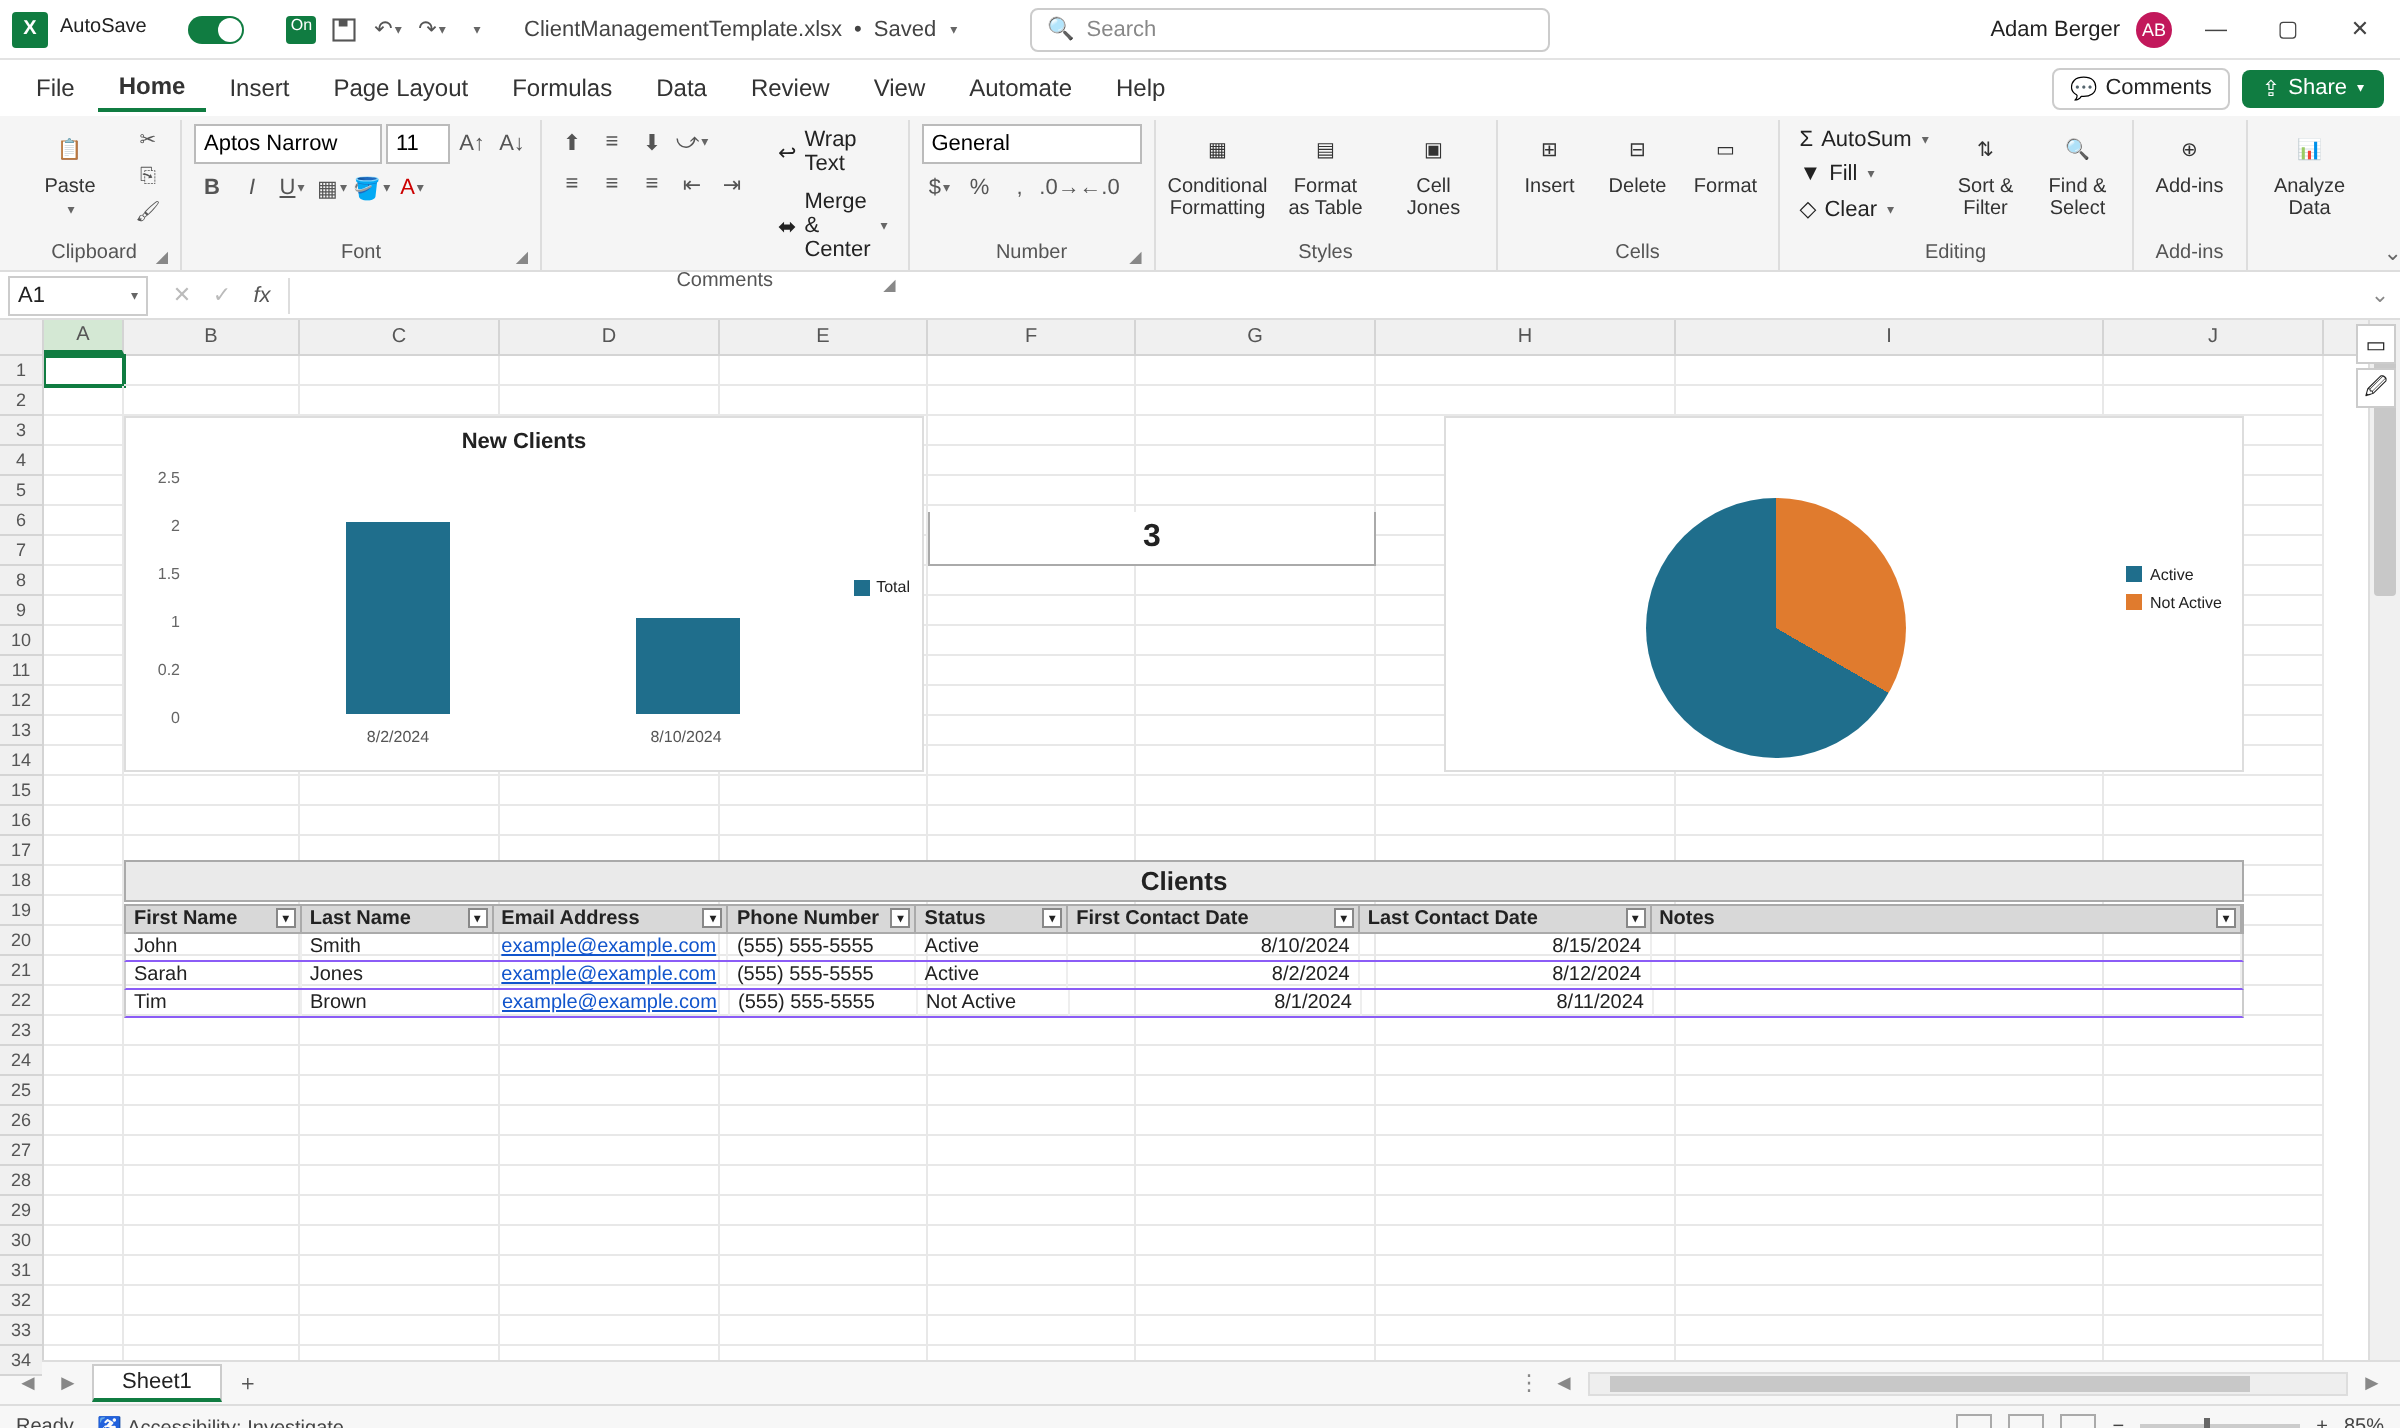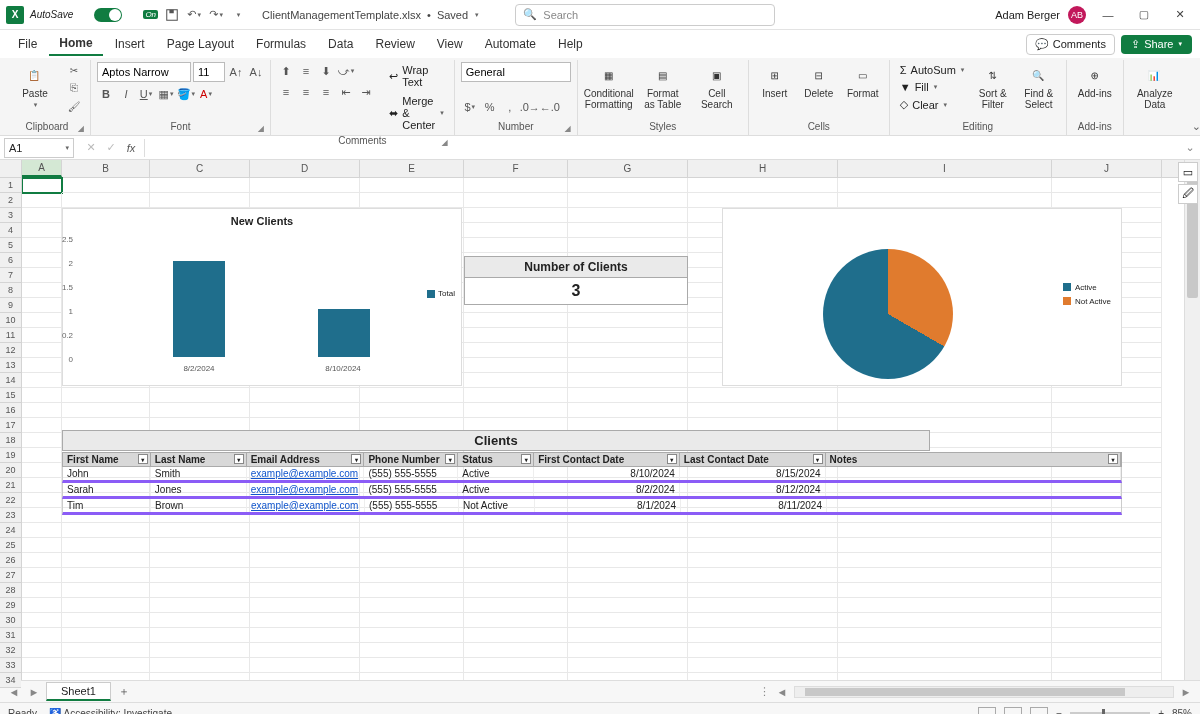--- a/index.html
+++ b/index.html
@@ -1,21 +1,21 @@
 <!DOCTYPE html>
 <html><head>
 <meta charset="utf-8">
 <style>
 * { box-sizing: border-box; margin: 0; padding: 0; font-family: "Segoe UI", Arial, sans-serif; }
 body { background: #fff; font-size: 11px; color: #222; overflow: hidden; width: 1200px; height: 714px; position: relative; }
 
 
 .titlebar { height: 30px; display: flex; align-items: center; padding: 0 6px; gap: 6px; background: #fff; border-bottom: 1px solid #e3e3e3; }
 .xl-icon { width: 18px; height: 18px; background: #107c41; color:#fff; display: inline-flex; align-items: center; justify-content: center; font-weight: bold; font-size: 10px; border-radius: 2px; }
-.autosave { display: flex; align-items: center; gap: 21px; font-size: 10px; font-style: italic; }
+.autosave { display: flex; gap: 21px; font-size: 10px; }
 .toggle { width: 28px; height: 14px; background: #107c41; border-radius: 7px; position: relative; }
 .toggle::after { content:''; position: absolute; right: 1px; top: 1px; width: 12px; height: 12px; background: #fff; border-radius: 50%; }
 .qa-icon { width: 16px; height: 16px; display: inline-flex; align-items: center; justify-content: center; color: #555; }
 .qa-icon svg { width: 14px; height: 14px; }
 .title-center { display: flex; align-items: center; gap: 6px; margin-left: 10px; font-size: 11px; color: #444; }
 .search-box { flex: 0 0 260px; margin-left: 30px; height: 22px; border: 1px solid #ccc; border-radius: 4px; display: flex; align-items: center; gap: 6px; padding: 0 8px; color: #666; }
 .title-right { margin-left: auto; display: flex; align-items: center; gap: 8px; font-size: 11px; }
 .avatar { width: 18px; height: 18px; border-radius: 50%; background: #c2185b; color:#fff; display: inline-flex; align-items:center; justify-content:center; font-size: 9px; }
 .win-btn { width: 28px; height: 28px; display: inline-flex; align-items:center; justify-content:center; color:#444; }
 
@@ -68,21 +68,21 @@
 .vscroll { width:16px; background:#f0f0f0; border-left:1px solid #ddd; position:relative; }
 .vscroll .thumb { position:absolute; top:18px; left:2px; right:2px; height:120px; background:#c8c8c8; border-radius:2px; }
 .side-btns { position:absolute; right:0; top:0; width:22px; }
 .side-btn { width:20px; height:20px; margin:2px 0; display:flex; align-items:center; justify-content:center; background:#fff; border:1px solid #ccc; }
 
 
 .overlay-title { position:absolute; left:40px; top:18px; width:400px; height:24px; background:#eaeaea; border:1px solid #aaa; font-weight:bold; font-size:14px; display:flex; align-items:center; justify-content:center; }
 .chart1 { position:absolute; left:40px; top:48px; width:400px; height:178px; background:#fff; border:1px solid #ddd; }
 .chart1 .ctitle { text-align:center; font-size:11px; font-weight:600; padding:6px 16px; }
 .chart1 .axis-y { position:absolute; left:8px; top:30px; height:120px; width:20px; }
-.chart1 .ytick { position:absolute; right:18px; font-size:8px; color:#666; transform:translateY(-50%); }
+.chart1 .ytick { position:absolute; right:1px; font-size:8px; color:#666; transform:translateY(-50%); }
 .chart1 .bar { position:absolute; bottom:28px; width:52px; background:#1f6e8c; }
 .chart1 .xlab { position:absolute; bottom:12px; font-size:8px; color:#555; width:80px; text-align:center; }
 .chart1 .legend { position:absolute; right:6px; top:80px; font-size:8px; display:flex; align-items:center; gap:3px; }
 .chart1 .legend .sw { width:8px; height:8px; background:#1f6e8c; }
 
 .num-box { position:absolute; left:442px; top:96px; width:224px; background:#fff; }
 .num-box .hdr { background:#eaeaea; border:1px solid #aaa; font-weight:bold; font-size:12px; text-align:center; padding:3px 0; }
 .num-box .val { border:1px solid #aaa; border-top:none; font-weight:bold; font-size:16px; text-align:center; padding:4px 0; }
 
 .links { position:absolute; left:442px; top:190px; width:224px; text-align:center; font-size:10px; }
@@ -90,26 +90,26 @@
 .links .or { font-style:italic; color:#333; padding:1px 0; }
 
 .chart2 { position:absolute; left:700px; top:48px; width:400px; height:178px; background:#fff; border:1px solid #ddd; }
 .chart2 .ctitle { text-align:center; font-size:11px; font-weight:600; padding:6px 0; }
 .pie { position:absolute; left:100px; top:40px; width:130px; height:130px; border-radius:50%; background: conic-gradient(#e07b2e 0deg 120deg, #1f6e8c 120deg 360deg); }
 .chart2 .legend { position:absolute; right:10px; top:70px; font-size:8px; }
 .chart2 .legend div { display:flex; align-items:center; gap:4px; margin:2px 0; }
 .chart2 .sw1 { width:8px; height:8px; background:#1f6e8c; }
 .chart2 .sw2 { width:8px; height:8px; background:#e07b2e; }
 
-.clients-title { position:absolute; left:40px; top:270px; width:868px; background:#eaeaea; border:1px solid #aaa; font-weight:bold; font-size:13px; text-align:center; padding:2px 0; }
+.clients-title { position:absolute; left:40px; top:270px; width:1060px; background:#eaeaea; border:1px solid #aaa; font-weight:bold; font-size:13px; text-align:center; padding:2px 0; }
 .tbl { position:absolute; left:40px; top:292px; width:1060px; font-size:10px; }
 .tbl-hdr { display:flex; background:#d8d8d8; border:1px solid #aaa; }
 .tbl-hdr .th { padding:1px 4px; border-right:1px solid #aaa; font-weight:600; position:relative; }
 .tbl-hdr .th .flt { position:absolute; right:2px; top:1px; width:10px; height:10px; border:1px solid #888; font-size:6px; display:flex; align-items:center; justify-content:center; background:#fff; }
-.tbl-row { display:flex; border-left:1px solid #ccc; border-right:1px solid #ccc; border-bottom:3px solid #8b5cf6; }
+.tbl-row { display:flex; border-left:1px solid #ccc; border-right:1px solid #ccc; border-bottom:1px solid #8b5cf6; }
 .tbl-row .td { padding:1px 4px; border-right:1px solid #eee; overflow:hidden; white-space:nowrap; }
 .tbl-row .td a { color:#1155cc; text-decoration:underline; }
 .tbl-row .td.r { text-align:right; }
 
 
 .sheet-bar { height:22px; border-top:1px solid #ddd; display:flex; align-items:center; padding:0 6px; gap:4px; background:#f7f7f7; }
 .nav-arrow { width:16px; height:16px; display:flex; align-items:center; justify-content:center; color:#888; }
 .sheet-tab { padding:2px 14px; background:#fff; border:1px solid #ccc; border-bottom:2px solid #107c41; font-size:11px; }
 .add-sheet { width:18px; height:18px; display:flex; align-items:center; justify-content:center; color:#555; }
 .hscroll-area { margin-left:auto; display:flex; align-items:center; gap:4px; }
@@ -263,21 +263,21 @@
             <span>⬌</span>
             <span>Merge &amp; Center</span>
             <span class="dd">▾</span>
           </div>
       </div>
     </div>
     <div class="group-label"><span>Comments</span><span class="dlg">◢</span></div>
   </div>
 
   <div class="group" style="width:124px">
-    <div class="group-body" style="flex-direction:column;gap:16px">
+    <div class="group-body" style="flex-direction:column;gap:3px">
       <input class="wide-sel" value="General" style="">
       <div class="row">
         <span class="sq">$<span class="dd">▾</span></span>
         <span class="sq">%</span>
         <span class="sq">,</span>
         <span class="sq">.0→</span>
         <span class="sq">←.0</span>
       </div>
     </div>
     <div class="group-label"><span>Number</span><span class="dlg">◢</span></div>
@@ -288,21 +288,21 @@
       <div class="vbtn">
           <div class="ico">▦</div>
           <span>Conditional Formatting</span>
         </div>
       <div class="vbtn">
           <div class="ico">▤</div>
           <span>Format as Table</span>
         </div>
       <div class="vbtn">
           <div class="ico">▣</div>
-          <span>Cell Search</span>
+          <span>Cell Jones</span>
         </div>
     </div>
     <div class="group-label"><span>Styles</span></div>
   </div>
 
   <div class="group">
     <div class="group-body">
       <div class="vbtn" style="width:40px">
           <div class="ico">⊞</div>
           <span>Insert</span>
@@ -868,21 +868,20 @@
       <div class="bar" style="left:255px;height:48px"></div>
       <div class="xlab" style="left:96px">8/2/2024</div>
       <div class="xlab" style="left:240px">8/10/2024</div>
       <div class="legend">
           <div class="sw"></div>
           <span>Total</span>
         </div>
     </div>
 
     <div class="num-box">
-      <div class="hdr">Number of Clients</div>
       <div class="val">3</div>
     </div>
 
 
     <div class="chart2">
       <div class="pie"></div>
       <div class="legend">
         <div>
             <div class="sw1"></div>
             <span>Active</span>

